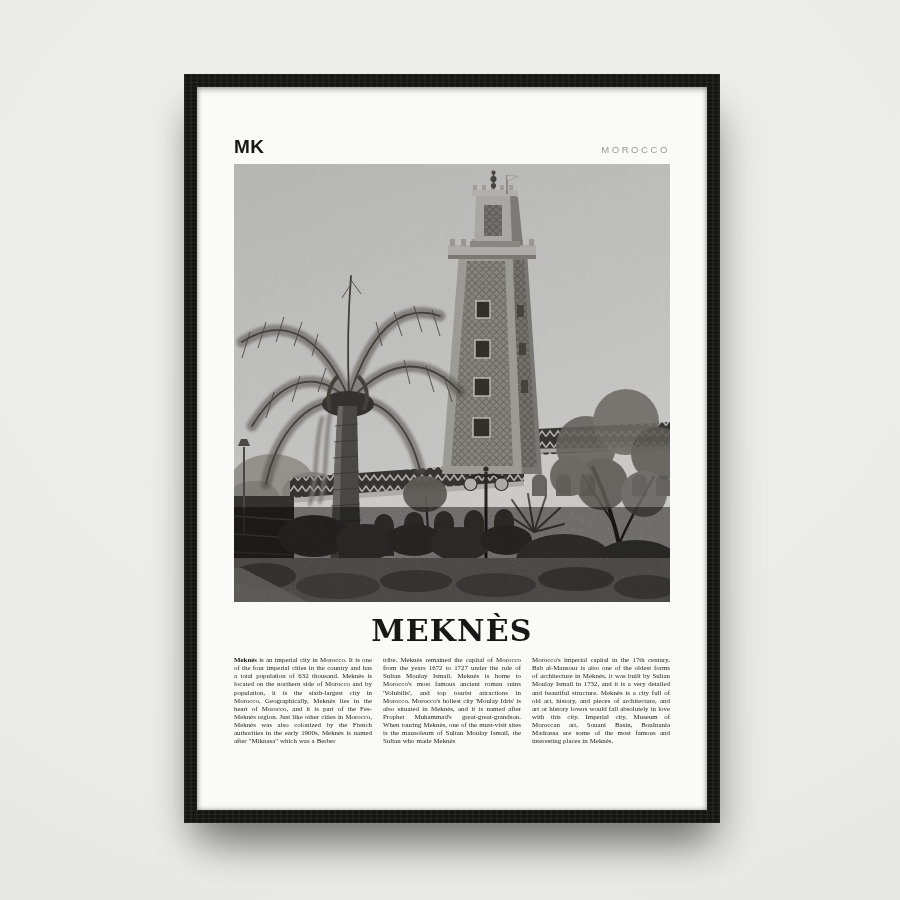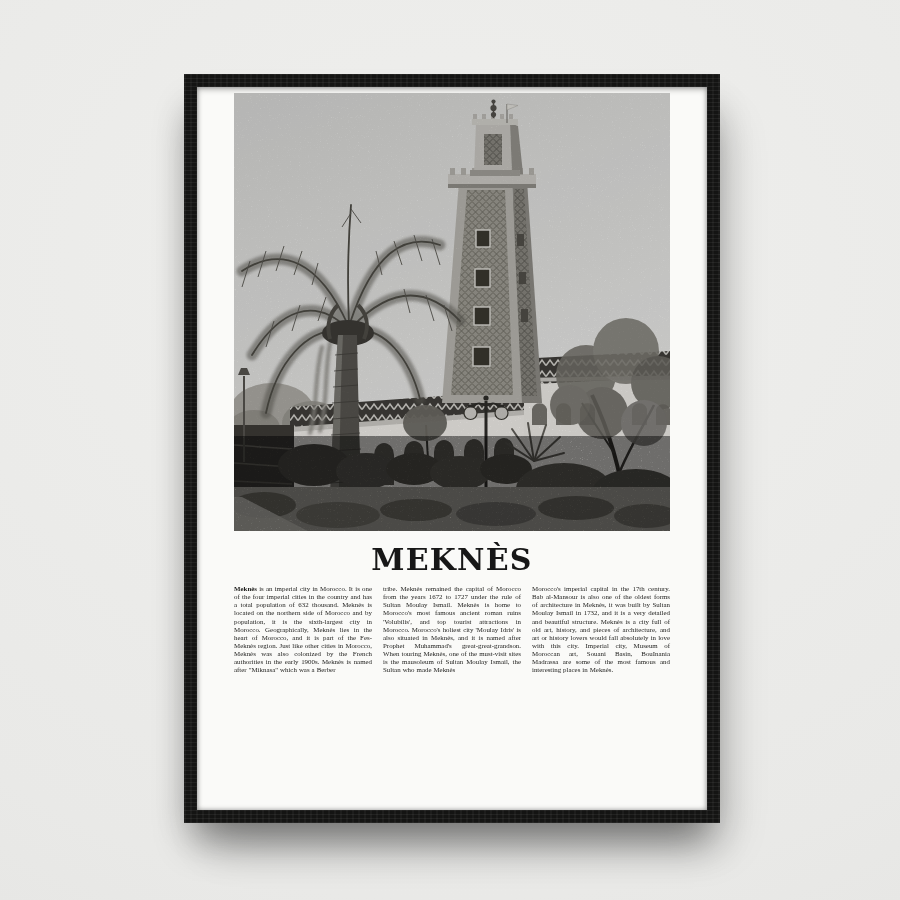--- a/index.html
+++ b/index.html
@@ -48,20 +48,24 @@
   }
   .columns p{flex:1 1 0;margin:0;word-spacing:0.3px;}
   .columns b{font-weight:700;}
 </style>
 </head>
 <body>
 
 <div class="frame">
   <div class="paper">
 
+    <div class="poster-header">
+      <div class="logo">MK</div>
+      <div class="country">MOROCCO</div>
+    </div>
 
     <svg class="photo" viewBox="0 0 436 438" preserveAspectRatio="none" aria-hidden="true">
       <defs>
         <linearGradient id="sky" x1="0" y1="0" x2="0.35" y2="1">
           <stop offset="0" stop-color="#d2d2d0"></stop>
           <stop offset="0.55" stop-color="#dededc"></stop>
           <stop offset="1" stop-color="#e9e9e7"></stop>
         </linearGradient>
         <pattern id="lat" width="7" height="7" patternUnits="userSpaceOnUse">
           <rect width="7" height="7" fill="#9a988f"></rect>

